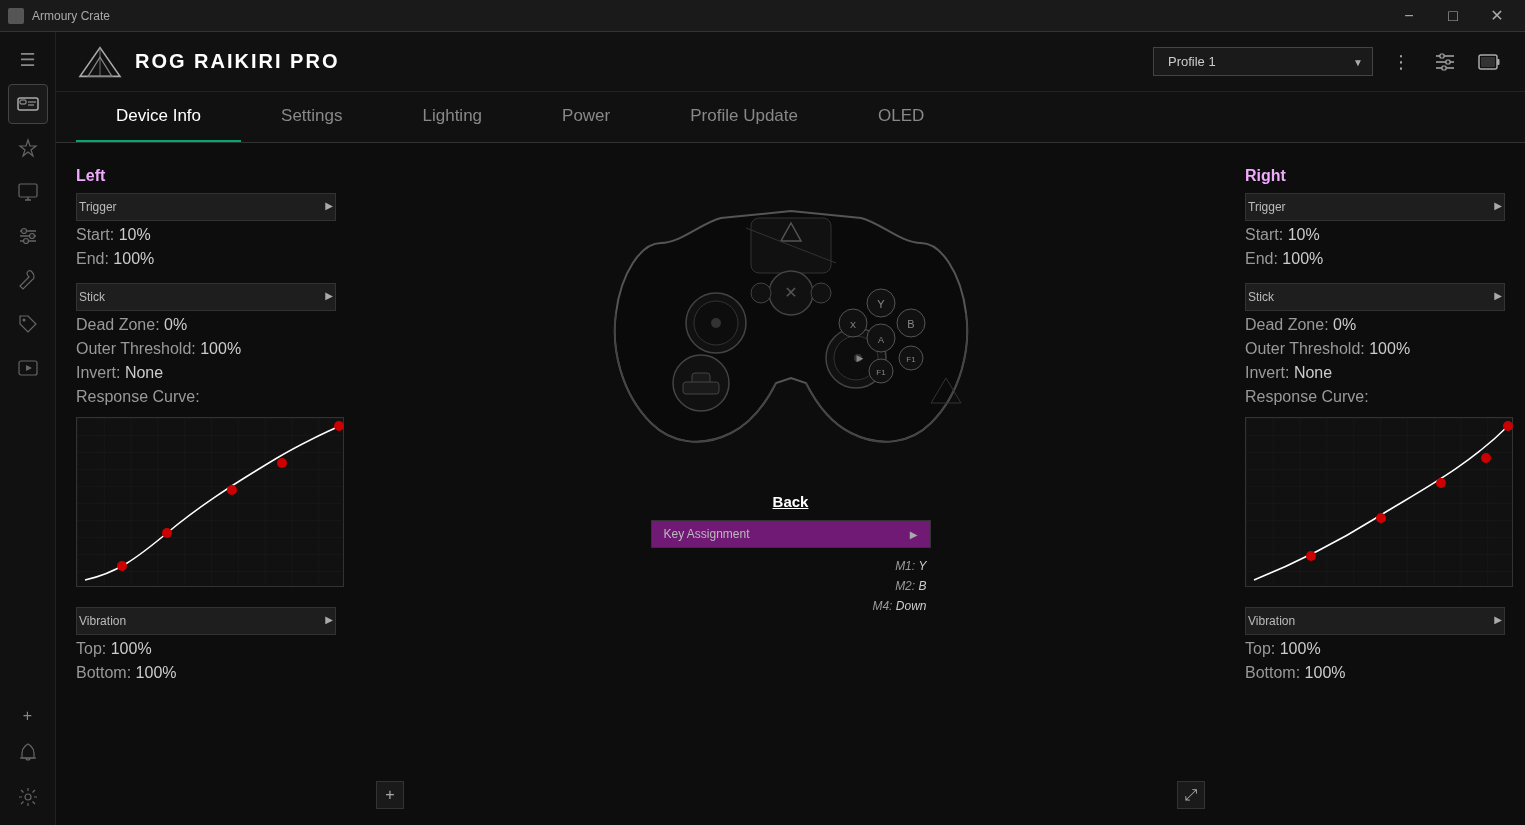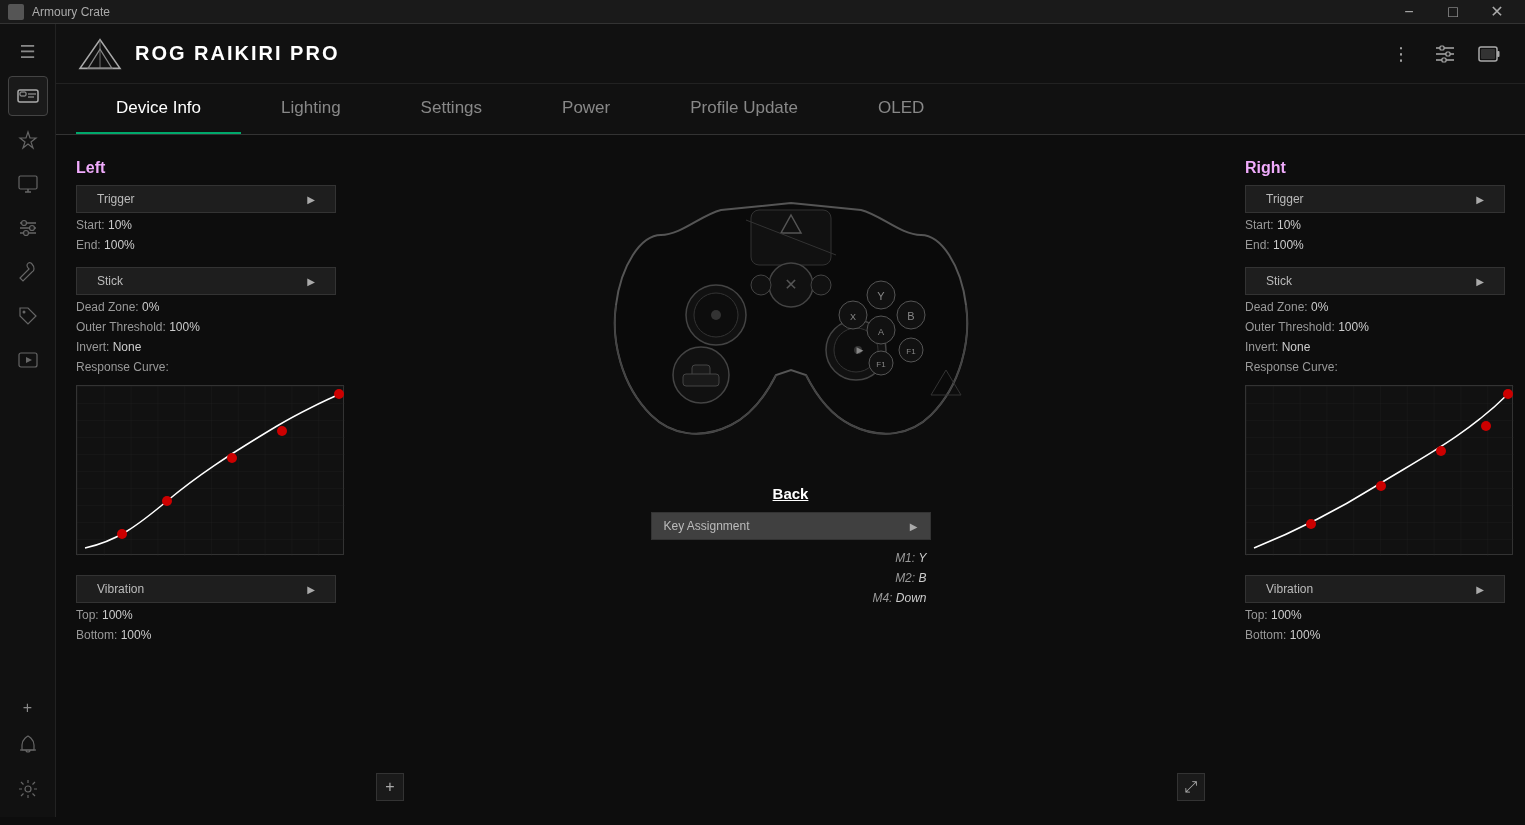--- a/index.html
+++ b/index.html
@@ -7,21 +7,21 @@
       width: 1525px;
       height: 825px;
       background: #0d0d0d;
       color: #ccc;
       font-family: 'Segoe UI', Arial, sans-serif;
       font-size: 13px;
       overflow: hidden;
     }
     
     .title-bar {
-      height: 24px;
+      height: 32px;
       background: #1a1a1a;
       display: flex;
       align-items: center;
       justify-content: space-between;
       padding: 0 8px;
       border-bottom: 1px solid #333;
     }
     .title-bar-left {
       display: flex;
       align-items: center;
@@ -204,33 +204,33 @@
     }
     .section-title {
       font-size: 16px;
       font-weight: 600;
       color: #f0abfc;
       margin-bottom: 8px;
     }
     .control-row {
       background: #1e1e1e;
       border: 1px solid #333;
-      padding: 6px 20px;
-      display: flex;
-      align-items: center;
+      padding: 6px 2px;
+      display: flex;
+      align-items: flex-start;
       justify-content: space-between;
       margin-bottom: 2px;
       cursor: pointer;
     }
     .control-row-label { color: #bbb; font-size: 12px; }
     .arrow-icon { color: #aaa; font-size: 10px; }
     .info-row {
       padding: 3px 0;
       color: #bbb;
-      font-size: 12px;
+      font-size: 16px;
     }
     .info-row span.key { color: #999; }
     .info-row span.val { color: #ccc; }
     .section-gap { height: 12px; }
 
     
     .curve-chart {
       width: 268px;
       height: 170px;
       border: 1px solid #333;
@@ -266,21 +266,21 @@
       width: 280px;
     }
     .back-title {
       font-size: 15px;
       font-weight: 600;
       color: #fff;
       margin-bottom: 10px;
       text-decoration: underline;
     }
     .key-assignment-row {
-      background: #404040;
+      background: #701a75;
       border: 1px solid #333;
       padding: 6px 12px;
       display: flex;
       align-items: center;
       justify-content: space-between;
       margin-bottom: 8px;
     }
     .assignment-list {
       text-align: right;
       padding: 0 4px;
@@ -423,20 +423,23 @@
       <div class="header-logo">
 
         <svg class="rog-logo" viewBox="0 0 60 44" fill="none">
           <polygon points="5,40 30,4 55,40" stroke="#aaa" stroke-width="2" fill="none"></polygon>
           <polygon points="15,40 30,16 45,40" stroke="#888" stroke-width="1.5" fill="none"></polygon>
           <line x1="30" y1="4" x2="30" y2="40" stroke="#888" stroke-width="1"></line>
         </svg>
         <span class="device-name">ROG RAIKIRI PRO</span>
       </div>
       <div class="header-right">
+        <div class="profile-select-wrap">
+          <select class="profile-dropdown"><option>Profile 1</option><option>Profile 2</option><option>Profile 3</option></select>
+        </div>
         <button class="header-icon-btn">⋮</button>
         <button class="header-icon-btn">
           <svg width="24" height="24" viewBox="0 0 24 24" fill="none">
             <line x1="3" y1="6" x2="21" y2="6" stroke="#aaa" stroke-width="1.5"></line>
             <line x1="3" y1="12" x2="21" y2="12" stroke="#aaa" stroke-width="1.5"></line>
             <line x1="3" y1="18" x2="21" y2="18" stroke="#aaa" stroke-width="1.5"></line>
             <rect x="7" y="4" width="4" height="4" rx="1" fill="#1a1a1a" stroke="#aaa" stroke-width="1.2"></rect>
             <rect x="13" y="10" width="4" height="4" rx="1" fill="#1a1a1a" stroke="#aaa" stroke-width="1.2"></rect>
             <rect x="9" y="16" width="4" height="4" rx="1" fill="#1a1a1a" stroke="#aaa" stroke-width="1.2"></rect>
           </svg>
@@ -446,22 +449,22 @@
             <rect x="1" y="5" width="18" height="14" rx="2" stroke="#aaa" stroke-width="1.5" fill="none"></rect>
             <rect x="19" y="9" width="2.5" height="6" rx="1" fill="#aaa"></rect>
             <rect x="3" y="7" width="14" height="10" rx="1" fill="#333"></rect>
           </svg>
         </button>
       </div>
     </div>
 
     <div class="tabs">
       <div class="tab active">Device Info</div>
+      <div class="tab">Settings</div>
       <div class="tab">Lighting</div>
-      <div class="tab">Settings</div>
       <div class="tab">Power</div>
       <div class="tab">Profile Update</div>
       <div class="tab">OLED</div>
     </div>
 
     <div class="main-panel">
 
       <div class="left-section">
         <div class="section-title">Left</div>
 

